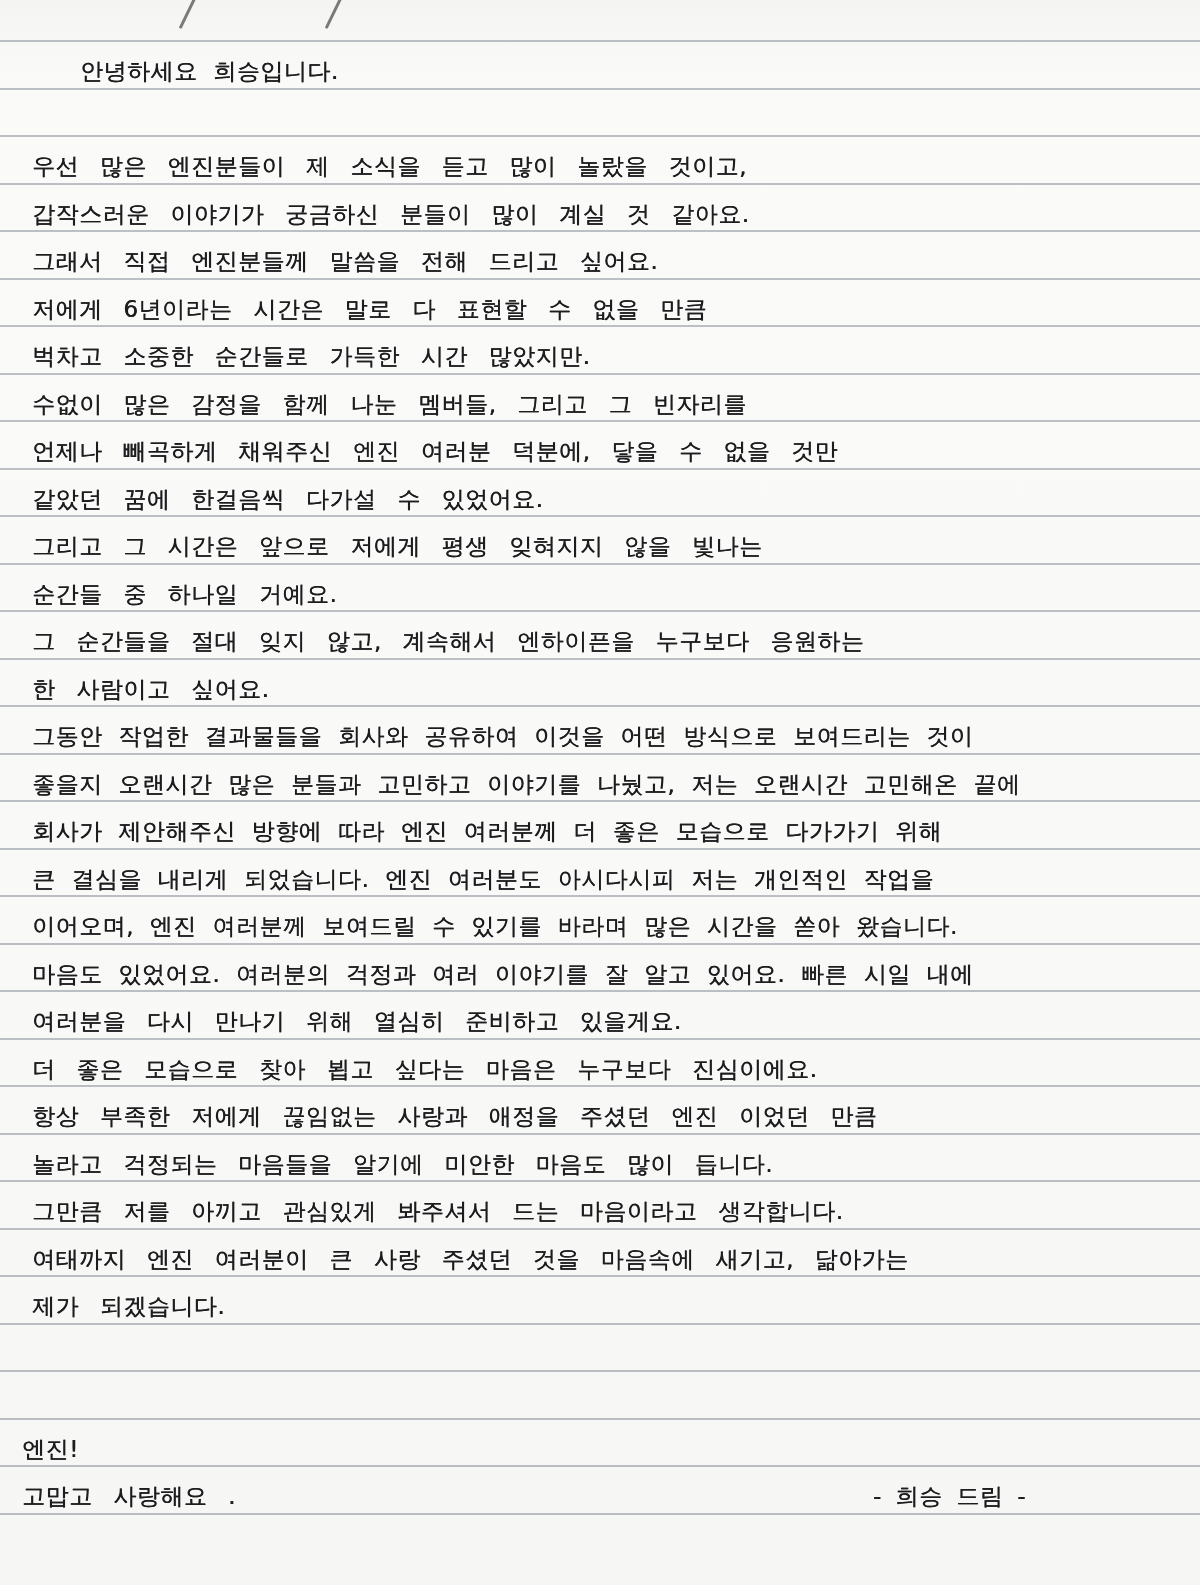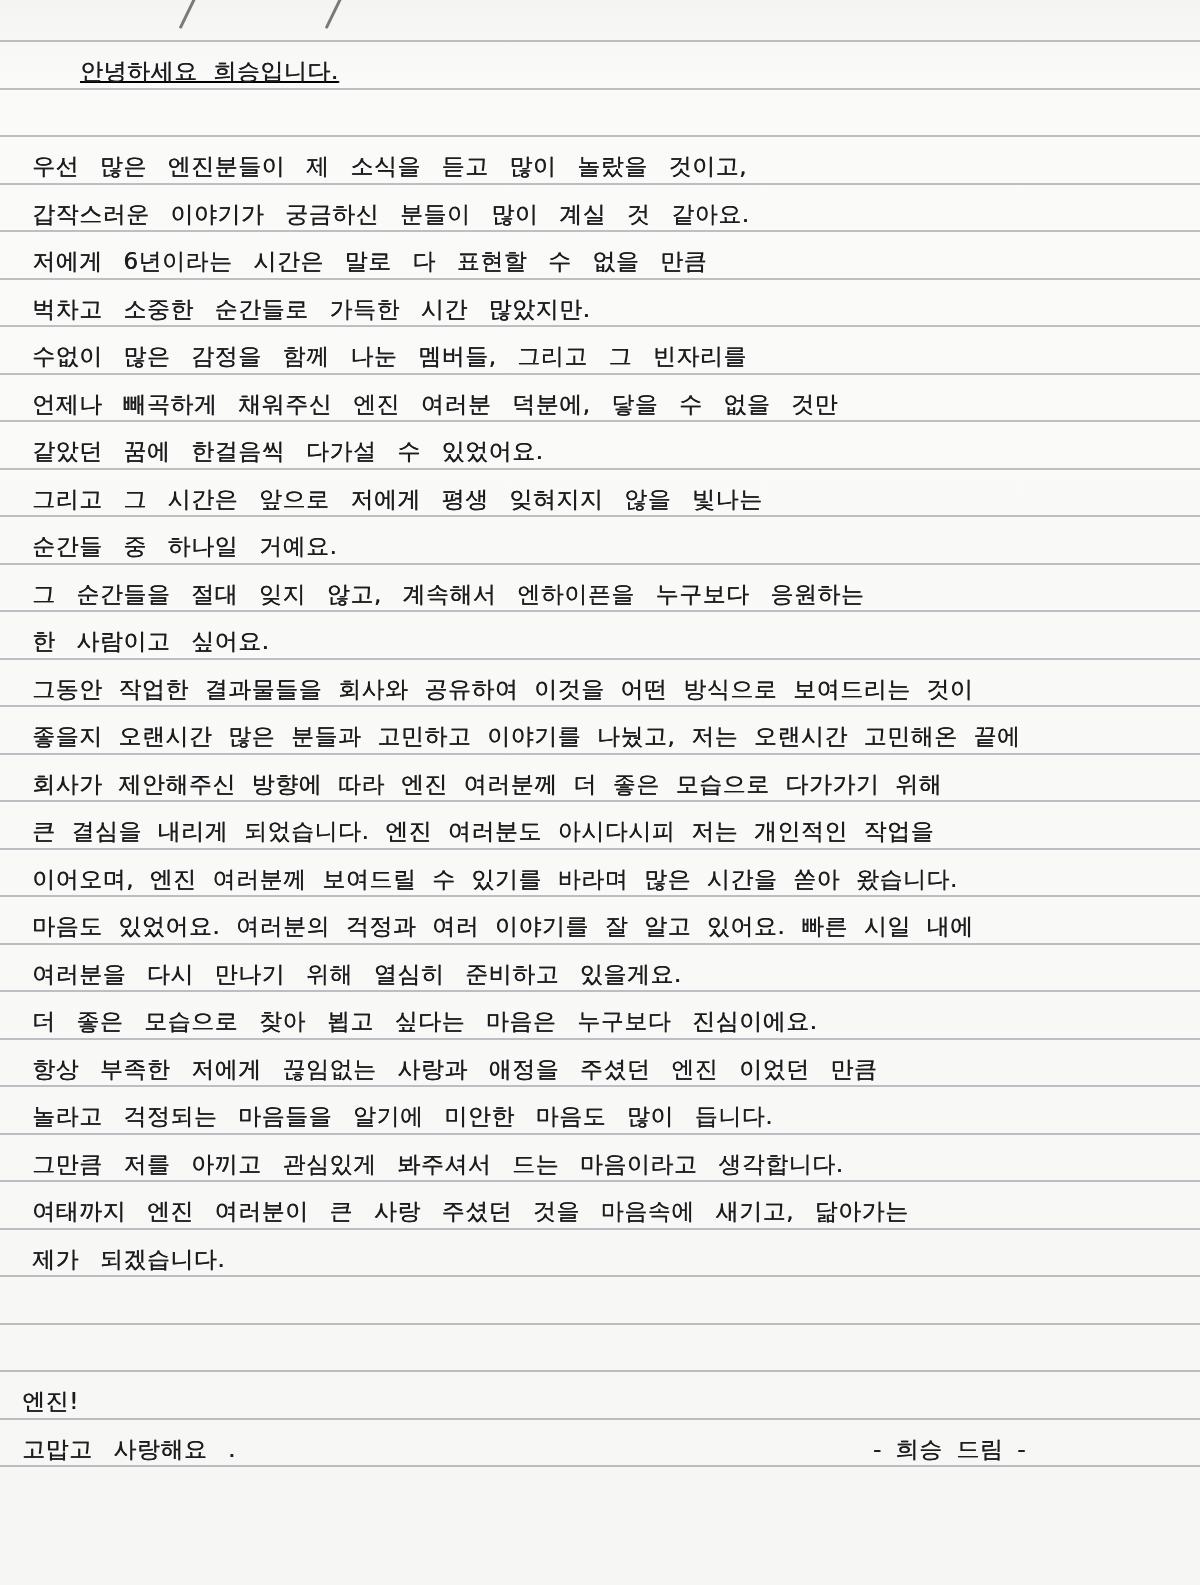--- a/index.html
+++ b/index.html
@@ -23,21 +23,21 @@
   }
   .row {
     height: 47.5px;
     box-sizing: border-box;
     border-bottom: 2px solid rgba(125, 131, 143, 0.50);
     display: flex;
     align-items: flex-end;
     padding: 0 24px 3px 32px;
     overflow: visible;
   }
-  .row.greeting { padding-left: 80px; text-decoration: underline; }
+  .row.greeting { padding-left: 80px; }
   .row.closing { padding-left: 22px; }
   .row.sign-row { justify-content: space-between; }
   .hw {
     font-size: 23px;
     line-height: 1.1;
     color: #1d1d20;
     letter-spacing: 0.5px;
     word-spacing: 13px;
     white-space: nowrap;
     text-shadow: 0.4px 0 0 #1d1d20;
@@ -73,20 +73,23 @@
     <span class="hw tight">안녕하세요  희승입니다.</span>
   </div>
 
   <div class="row"></div>
 
   <div class="row">
     <span class="hw">우선  많은  엔진분들이  제 소식을  듣고  많이  놀랐을  것이고,</span>
   </div>
   <div class="row">
     <span class="hw">갑작스러운  이야기가  궁금하신  분들이  많이  계실 것  같아요.</span>
+  </div>
+  <div class="row">
+    <span class="hw">그래서  직접  엔진분들께  말씀을  전해 드리고  싶어요.</span>
   </div>
   <div class="row">
     <span class="hw">저에게  6년이라는  시간은  말로  다  표현할 수  없을  만큼</span>
   </div>
   <div class="row">
     <span class="hw">벅차고  소중한  순간들로  가득한  시간  많았지만.</span>
   </div>
   <div class="row">
     <span class="hw">수없이  많은  감정을  함께  나눈  멤버들,  그리고  그  빈자리를</span>
   </div>

